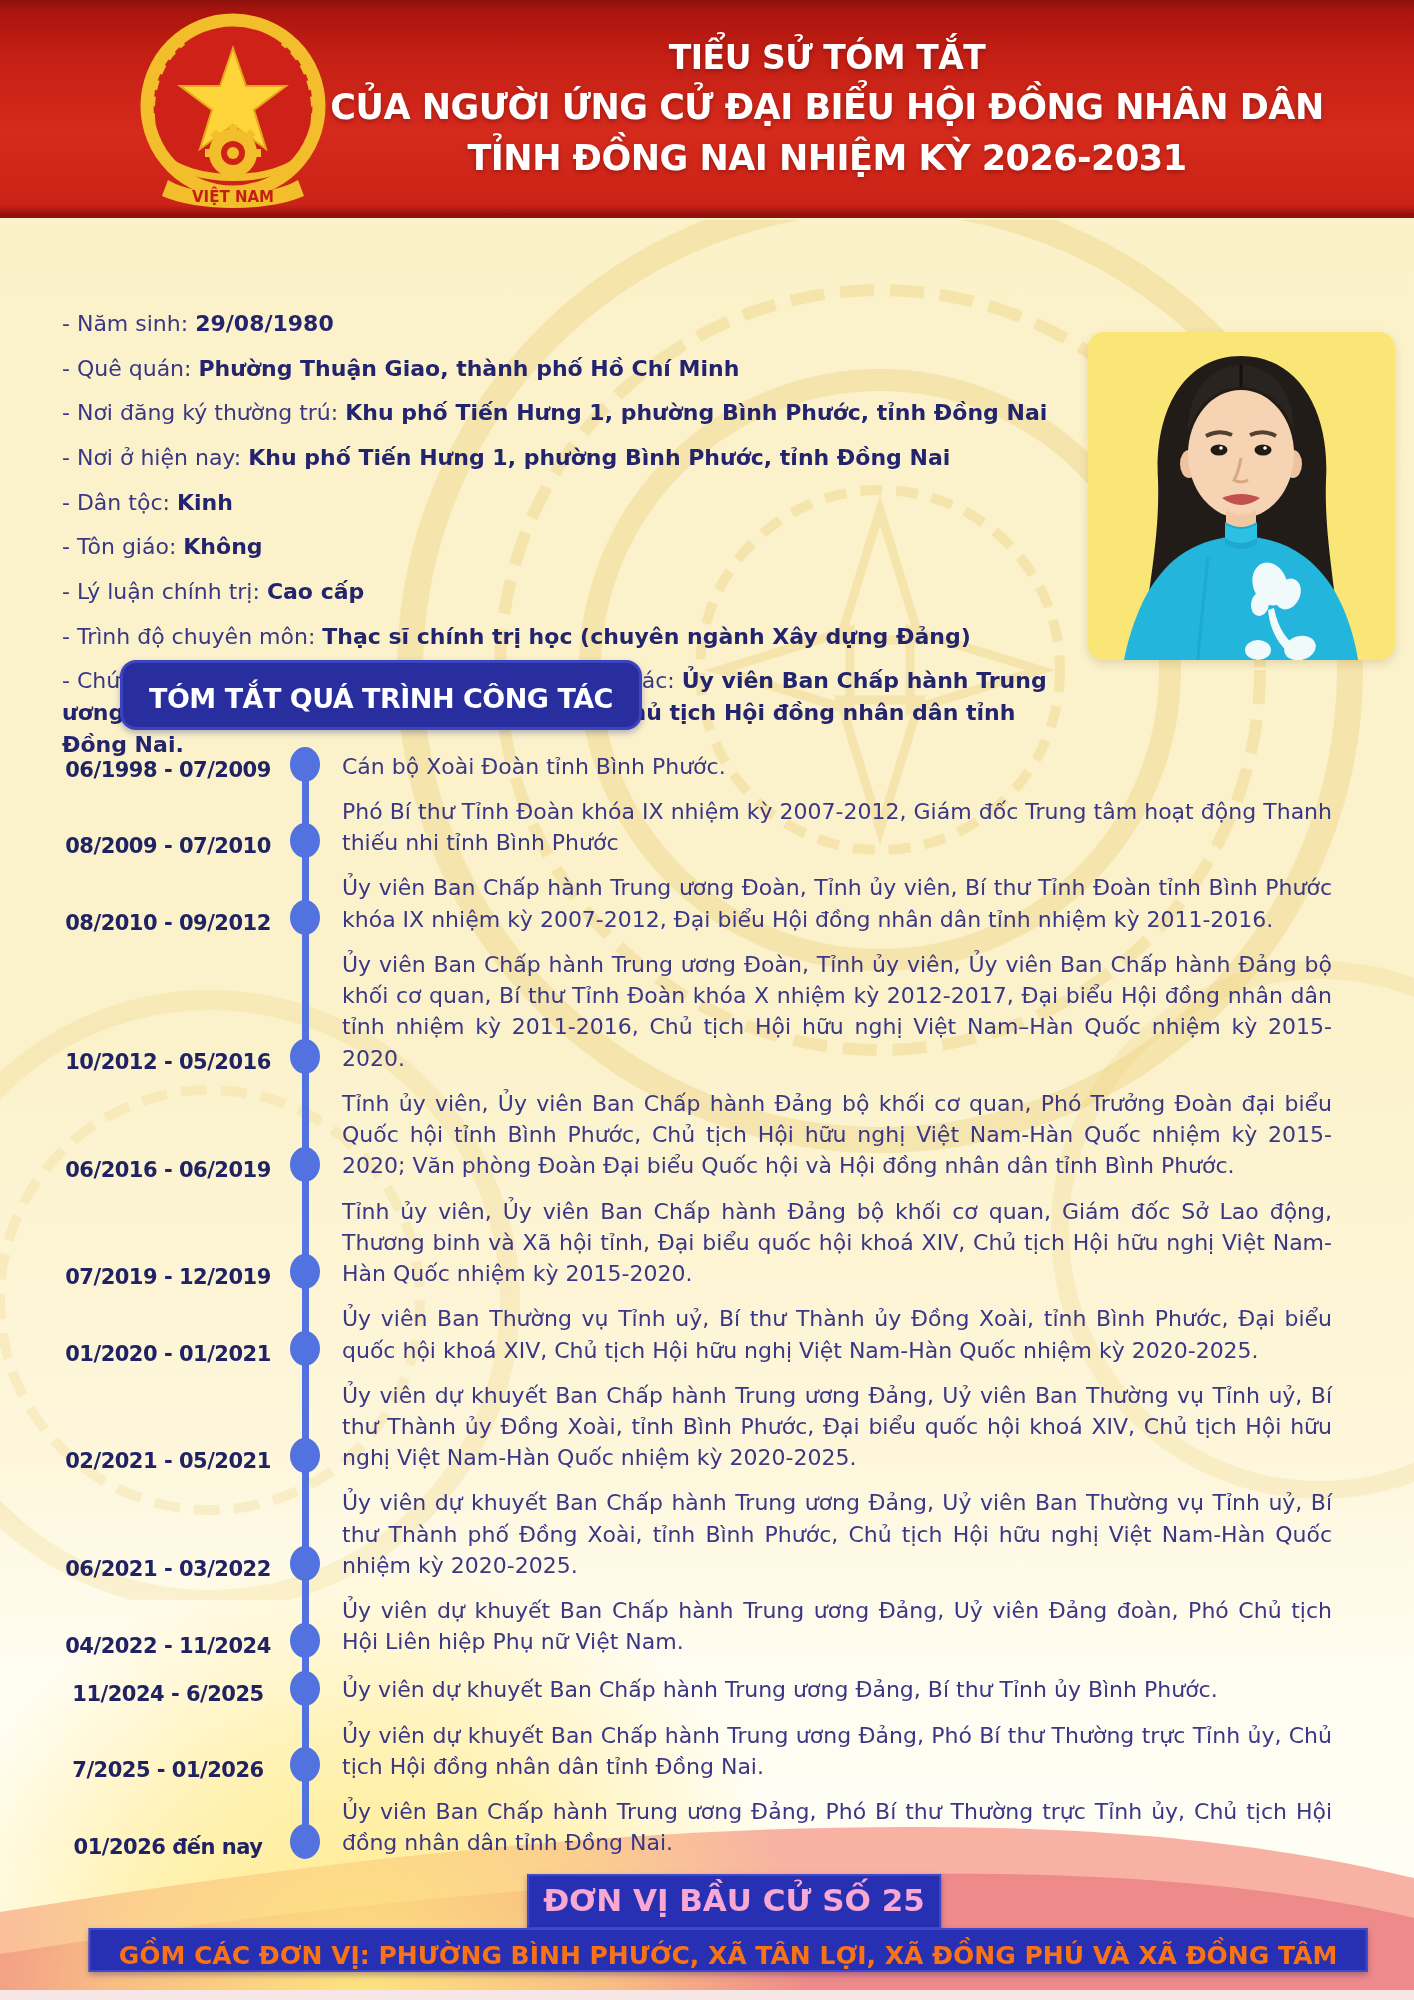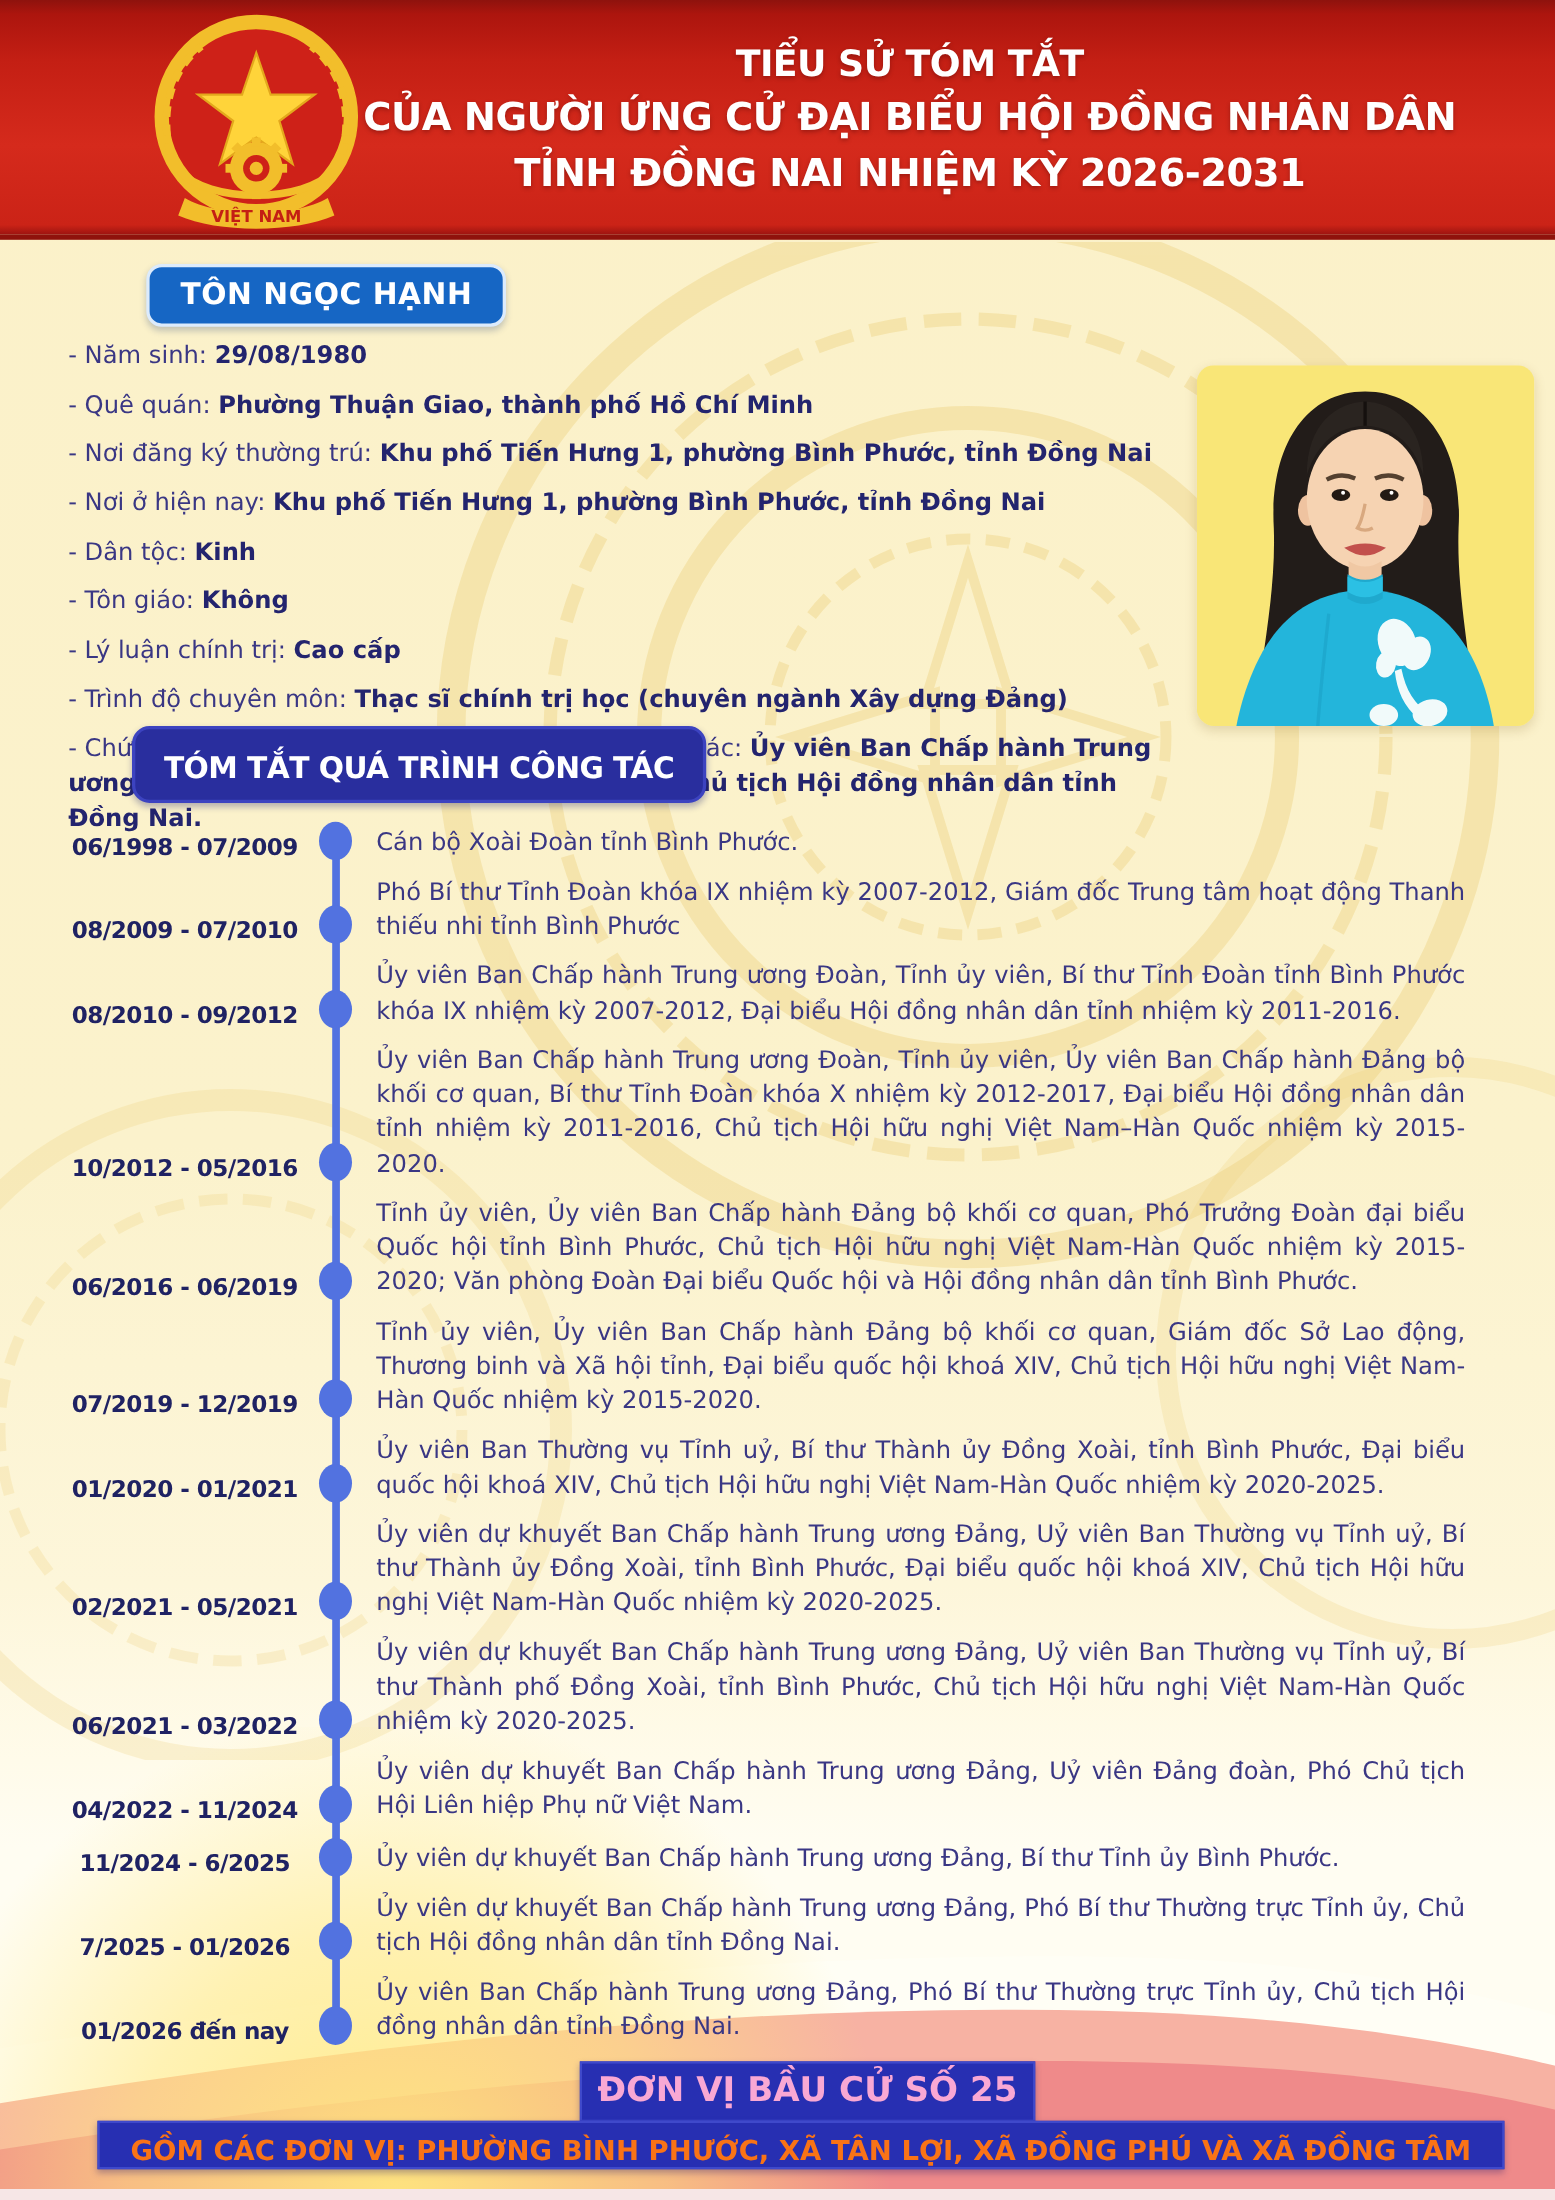--- a/index.html
+++ b/index.html
@@ -157,21 +157,20 @@
       <path d="M60,170 C 90,188 160,188 190,170 L196,186 C 160,202 90,202 54,186 Z" fill="#F2BE2B"></path>
       <text x="125" y="192" text-anchor="middle" font-size="15" font-weight="bold" fill="#C41F14" font-family="DejaVu Sans, sans-serif">VIỆT NAM</text>
     </svg>
     <div class="titles">
       <div class="title-l1">TIỂU SỬ TÓM TẮT</div>
       <div class="title-l2">CỦA NGƯỜI ỨNG CỬ ĐẠI BIỂU HỘI ĐỒNG NHÂN DÂN</div>
       <div class="title-l3">TỈNH ĐỒNG NAI NHIỆM KỲ 2026-2031</div>
     </div>
   </div>
 
-  <div class="name-badge">TÔN NGỌC HẠNH</div>
 
   <div class="info-list">
     <div class="info-row">
         <span class="info-label">- Năm sinh: </span><span class="info-value">29/08/1980</span>
       </div>
       <div class="info-row">
         <span class="info-label">- Quê quán: </span><span class="info-value">Phường Thuận Giao, thành phố Hồ Chí Minh</span>
       </div>
       <div class="info-row">
         <span class="info-label">- Nơi đăng ký thường trú: </span><span class="info-value">Khu phố Tiến Hưng 1, phường Bình Phước, tỉnh Đồng Nai</span>

